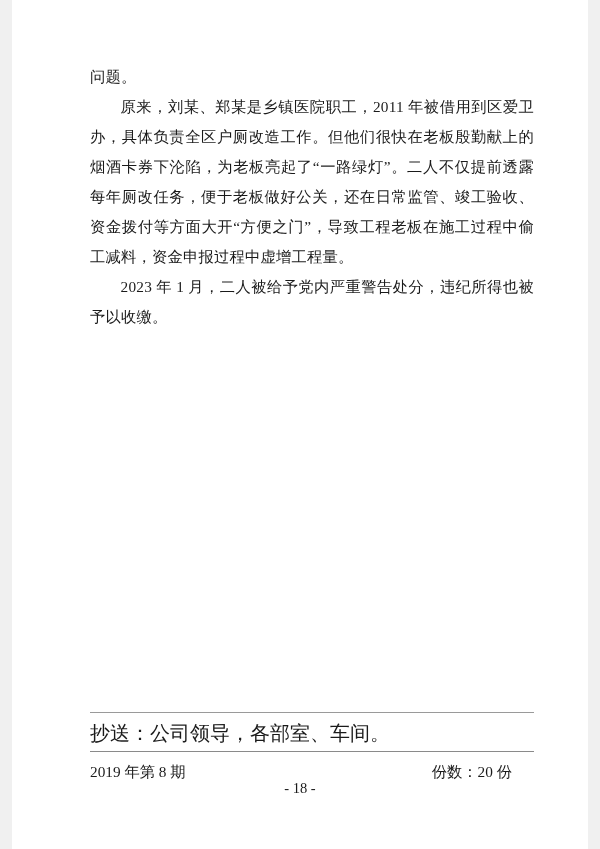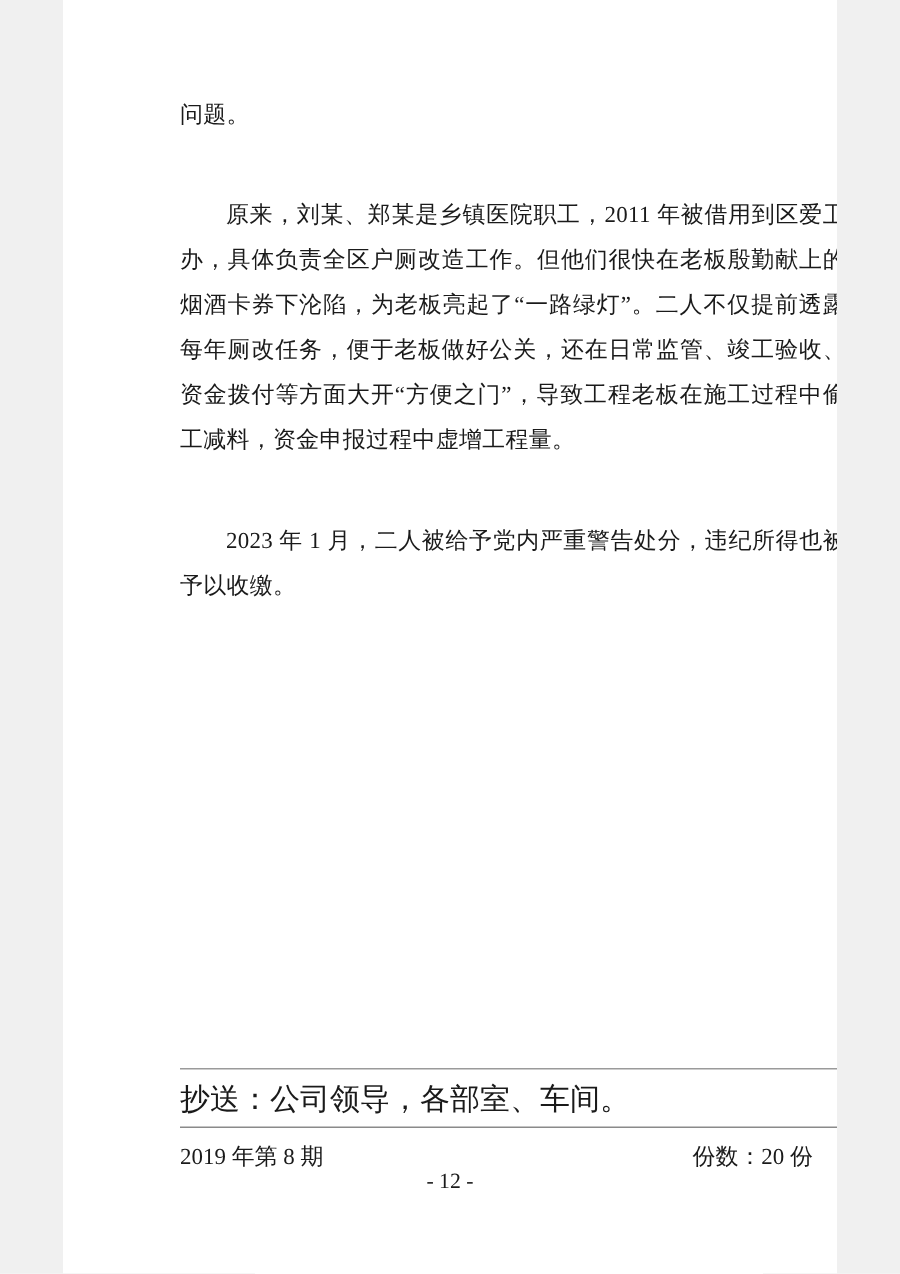--- a/index.html
+++ b/index.html
@@ -2,21 +2,21 @@
 <html><head>
 <meta charset="utf-8">
 <style>
   html, body {
     margin: 0;
     padding: 0;
     background: #f0f0f0;
   }
   .page {
     position: relative;
-    width: 516px;
+    width: 576px;
     height: 849px;
     background: #ffffff;
     margin: 0 auto;
     overflow: hidden;
     font-family: "Liberation Serif", "DejaVu Serif", serif;
     color: #1a1a1a;
     box-sizing: border-box;
   }
   .body-area {
     position: absolute;
@@ -27,21 +27,20 @@
   .para {
     font-size: 15.3px;
     line-height: 30px;
     text-align: justify;
     text-justify: inter-ideograph;
     margin: 0;
     letter-spacing: 0.2px;
   }
   .indent {
     text-indent: 2em;
-    margin-top: 37px;
   }
   .footer-area {
     position: absolute;
     left: 78px;
     top: 712px;
     width: 444px;
   }
   .rule {
     border: none;
     border-top: 1px solid #8a8a8a;
@@ -96,15 +95,15 @@
   <div class="footer-area">
     <hr class="rule rule-thin">
     <div class="cc-line">抄送：公司领导，各部室、车间。</div>
     <hr class="rule">
     <div class="issue-row">
       <span class="issue-left">2019 年第 8 期</span>
       <span class="issue-right">份数：20 份</span>
     </div>
   </div>
 
-  <div class="page-number">- 12 -</div>
+  <div class="page-number">- 18 -</div>
 
 </div>
 
 </body></html>

